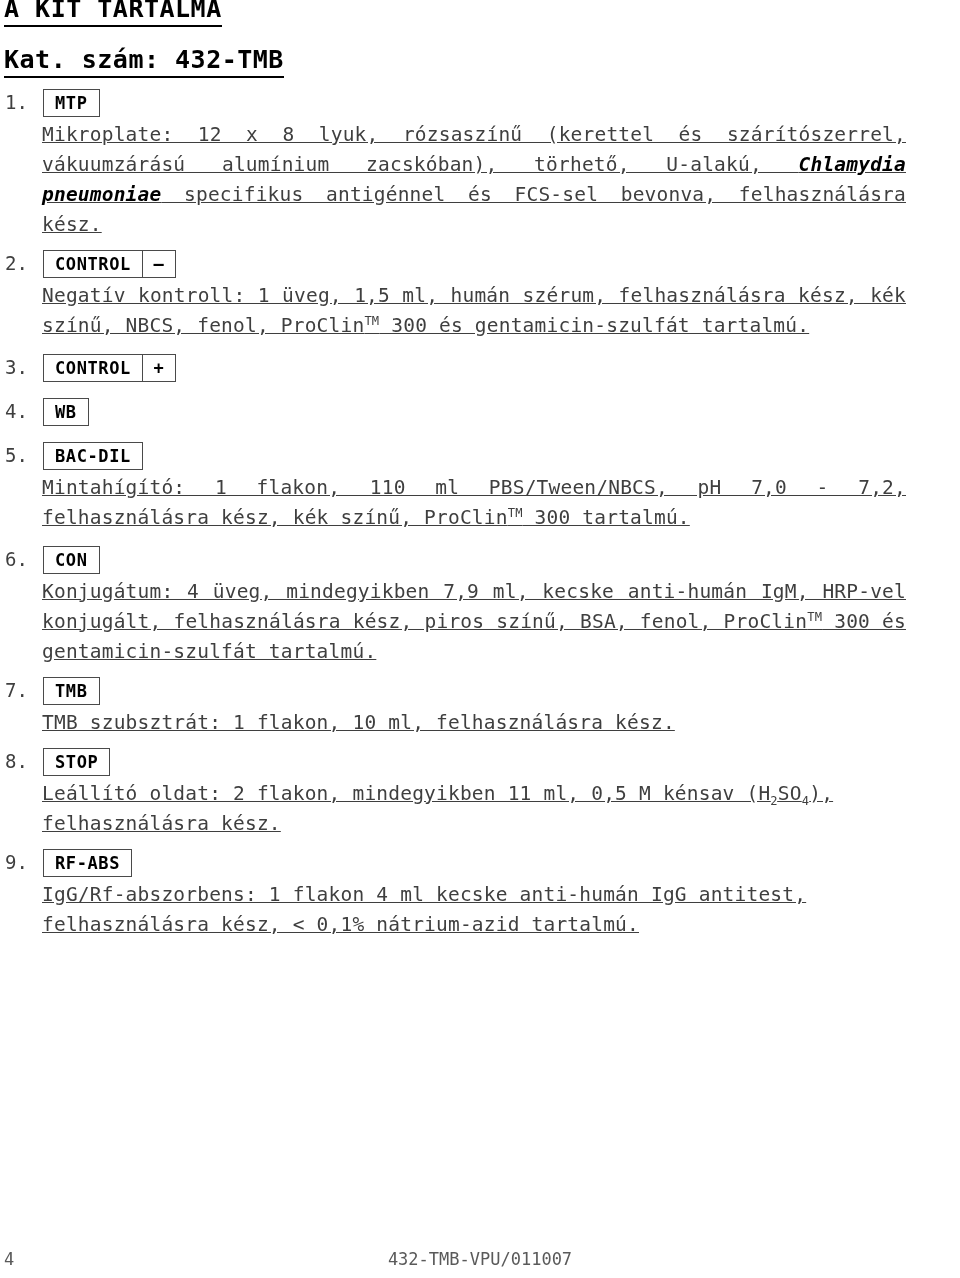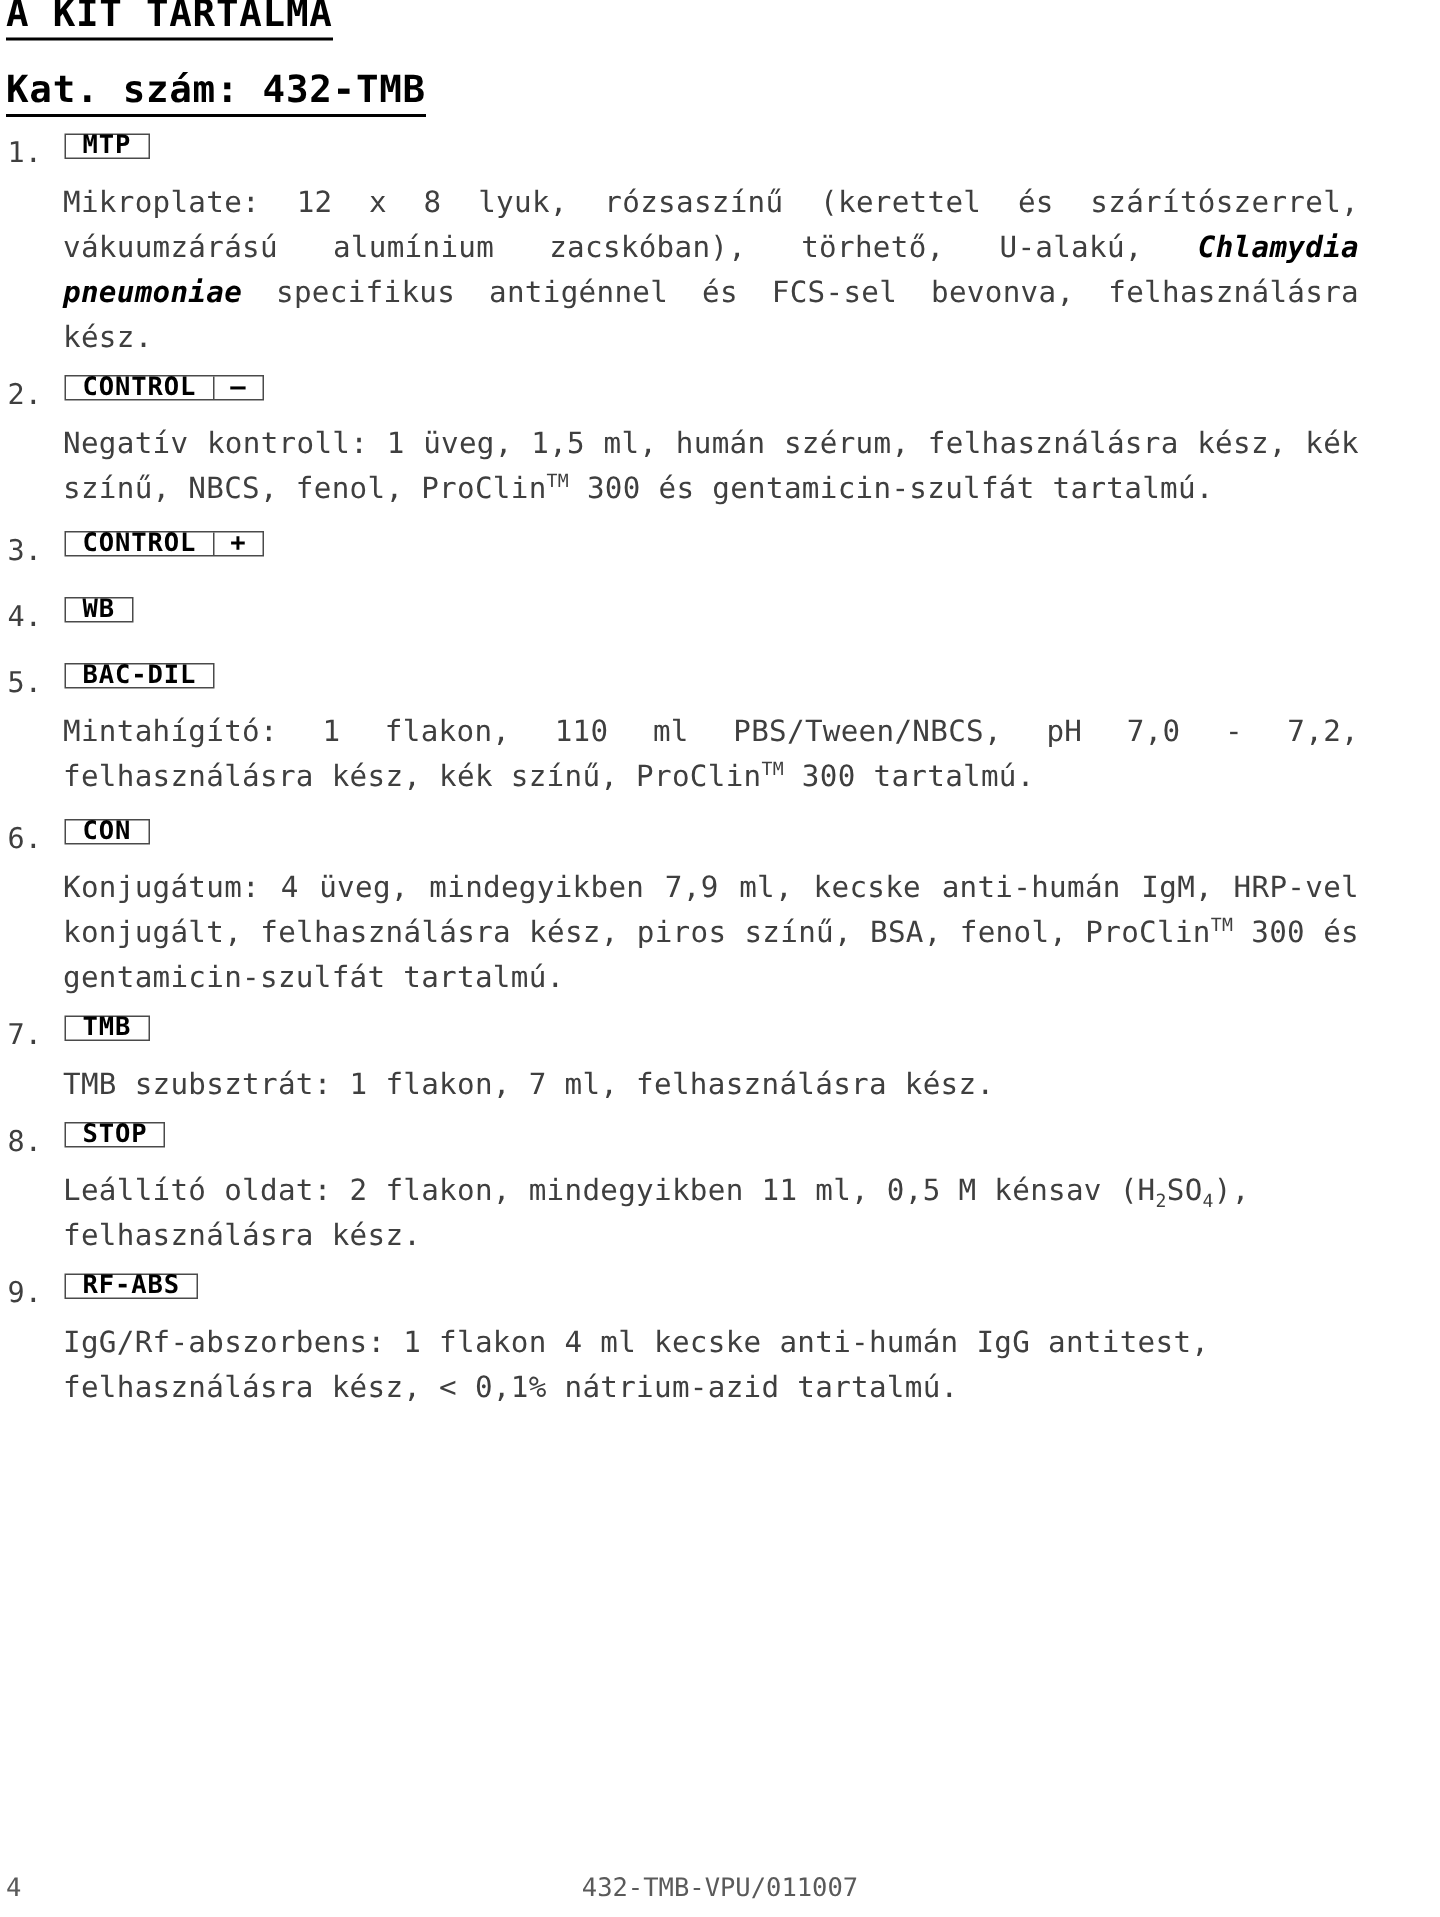--- a/index.html
+++ b/index.html
@@ -69,21 +69,21 @@
     font-size: 19px;
     line-height: 22px;
     color: #3f3f3f;
     white-space: pre;
   }
   .sym-box {
     position: absolute;
     left: 43px;
     top: 3px;
     border: 1.6px solid #4a4a4a;
-    height: 17px;
+    height: 28px;
     box-sizing: border-box;
     display: flex;
     align-items: stretch;
     background: #fff;
   }
   .sym-cell {
     display: flex;
     align-items: center;
     justify-content: center;
     font-weight: bold;
@@ -104,20 +104,21 @@
     margin: 0;
     padding: 0 6px 0 42px;
     font-size: 19.5px;
     line-height: 30px;
     color: #3f3f3f;
     text-align: justify;
     text-justify: inter-word;
     letter-spacing: 0.2px;
     width: 912px;
     box-sizing: border-box;
+    text-decoration: underline;
   }
   .item-body.nojustify { text-align: left; }
 
   .item-body b, .bi {
     font-weight: bold;
     font-style: italic;
     color: #000;
   }
   sup { font-size: 0.62em; vertical-align: super; line-height: 0; }
   sub { font-size: 0.62em; vertical-align: sub; line-height: 0; }
@@ -235,21 +236,21 @@
 
     <div class="gap-s"></div>
 
     <div class="kit-item">
       <div class="item-head">
         <span class="item-num">7.</span>
         <span class="sym-box">
           <span class="sym-cell">TMB</span>
         </span>
       </div>
-      <p class="item-body nojustify">TMB szubsztrát: 1 flakon, 7 ml, felhasználásra kész.</p>
+      <p class="item-body nojustify">TMB szubsztrát: 1 flakon, 10 ml, felhasználásra kész.</p>
     </div>
 
     <div class="gap-s"></div>
 
     <div class="kit-item">
       <div class="item-head">
         <span class="item-num">8.</span>
         <span class="sym-box">
           <span class="sym-cell">STOP</span>
         </span>

